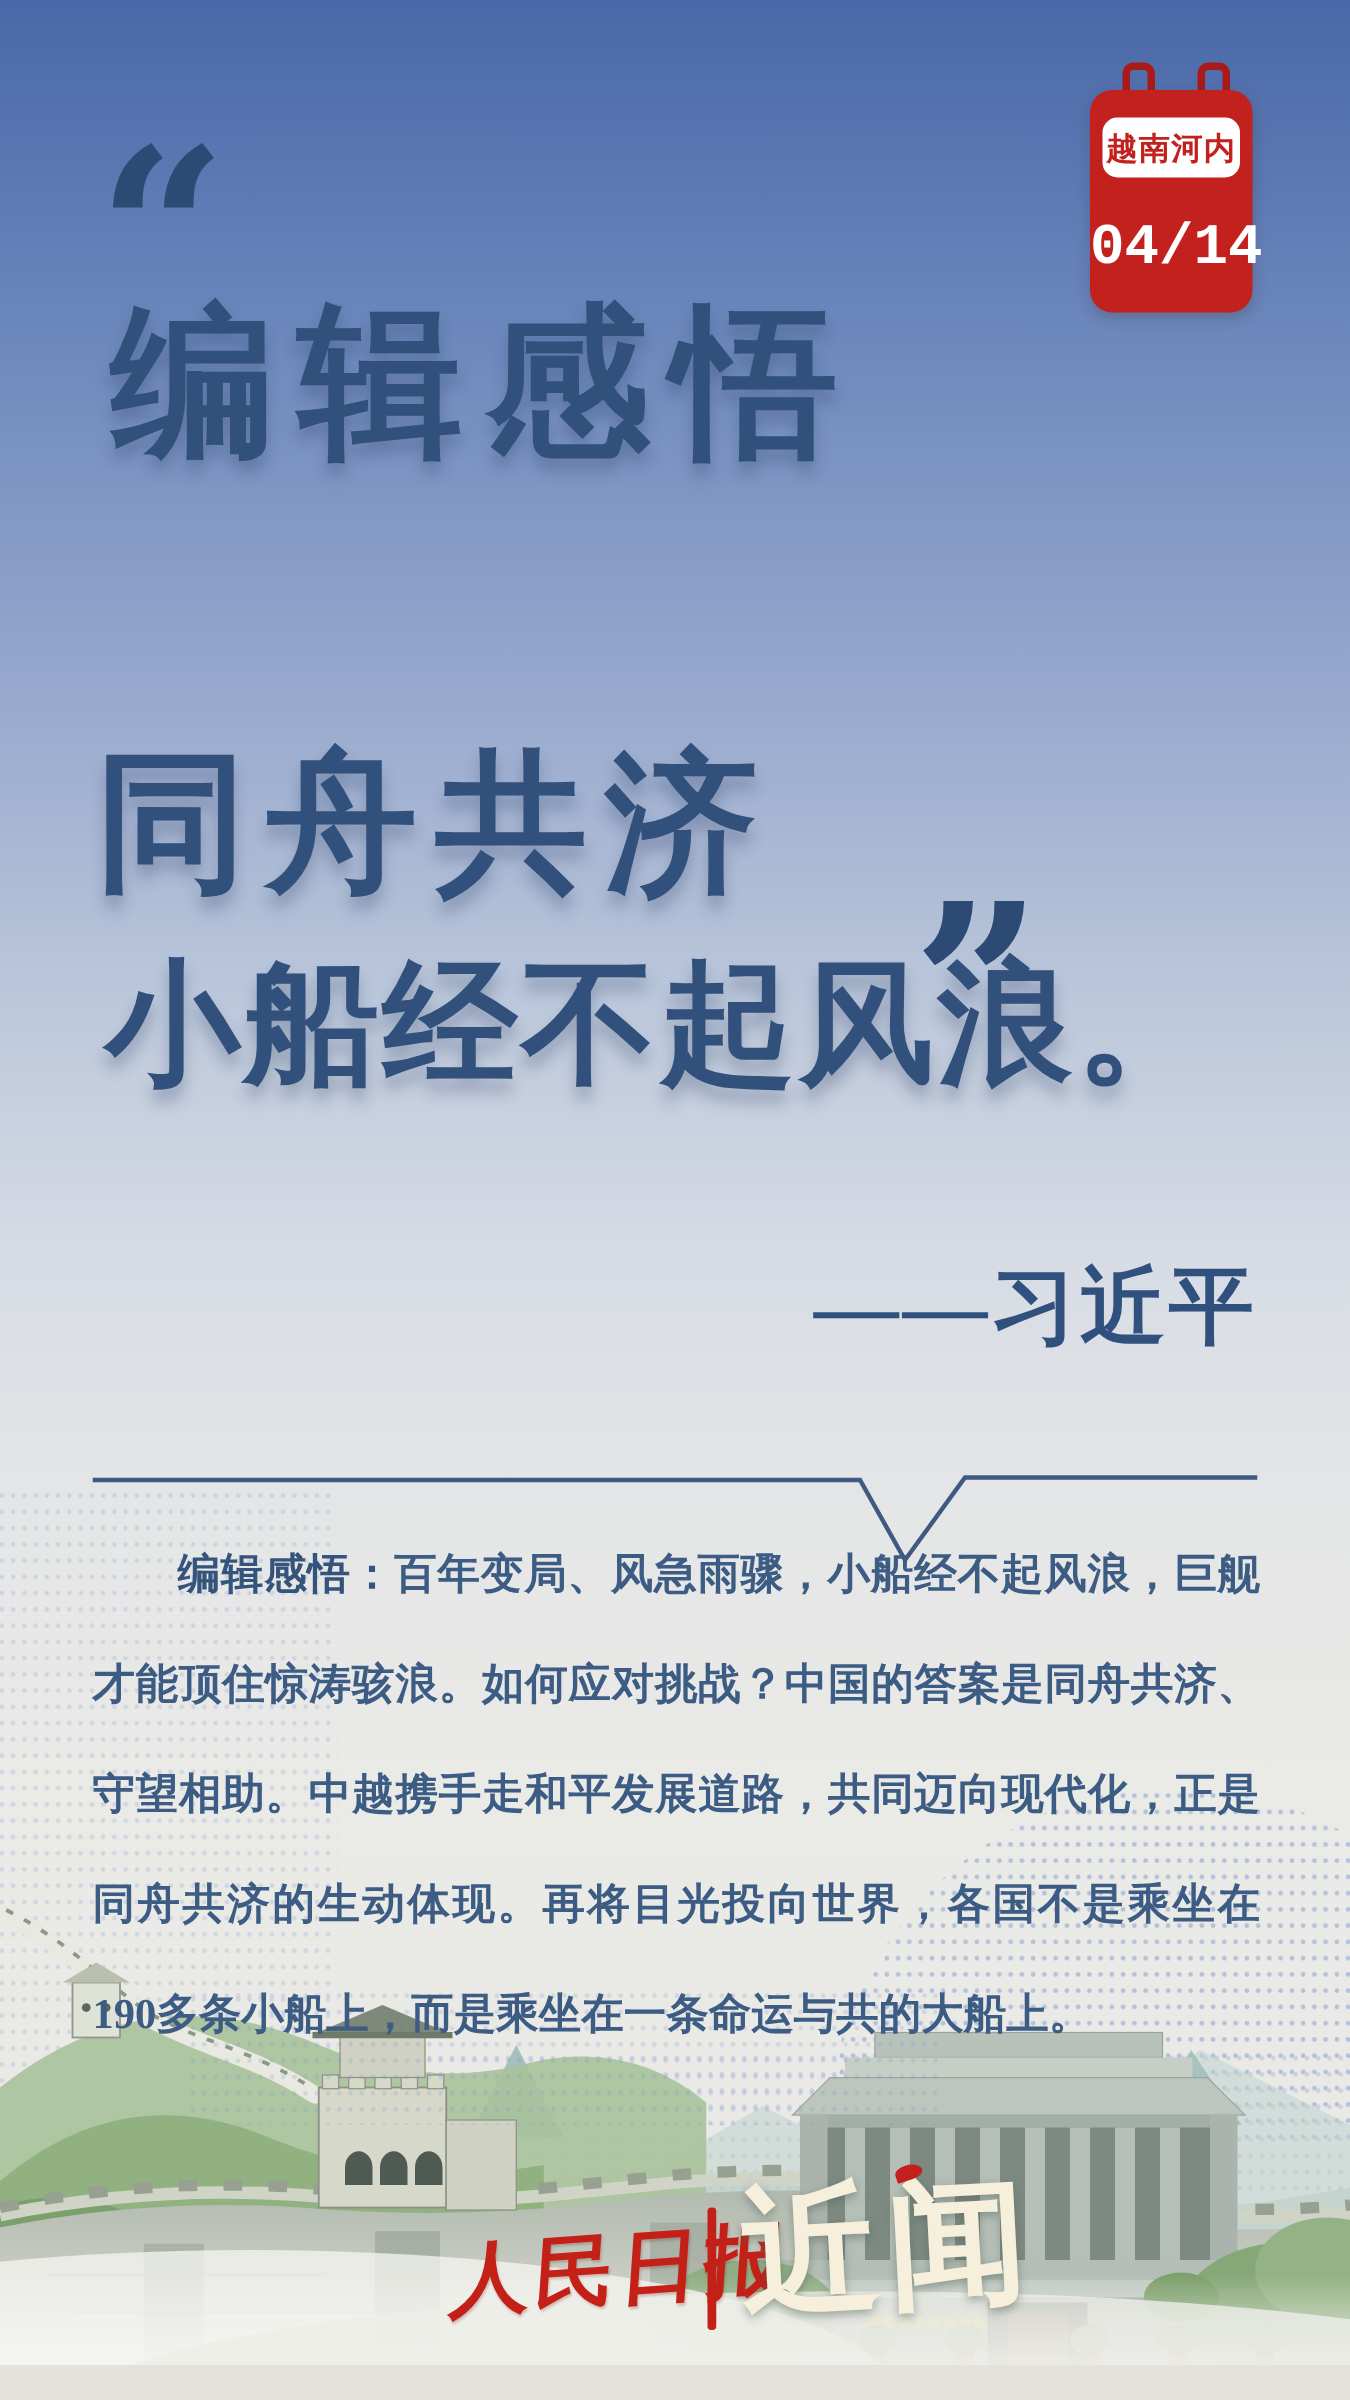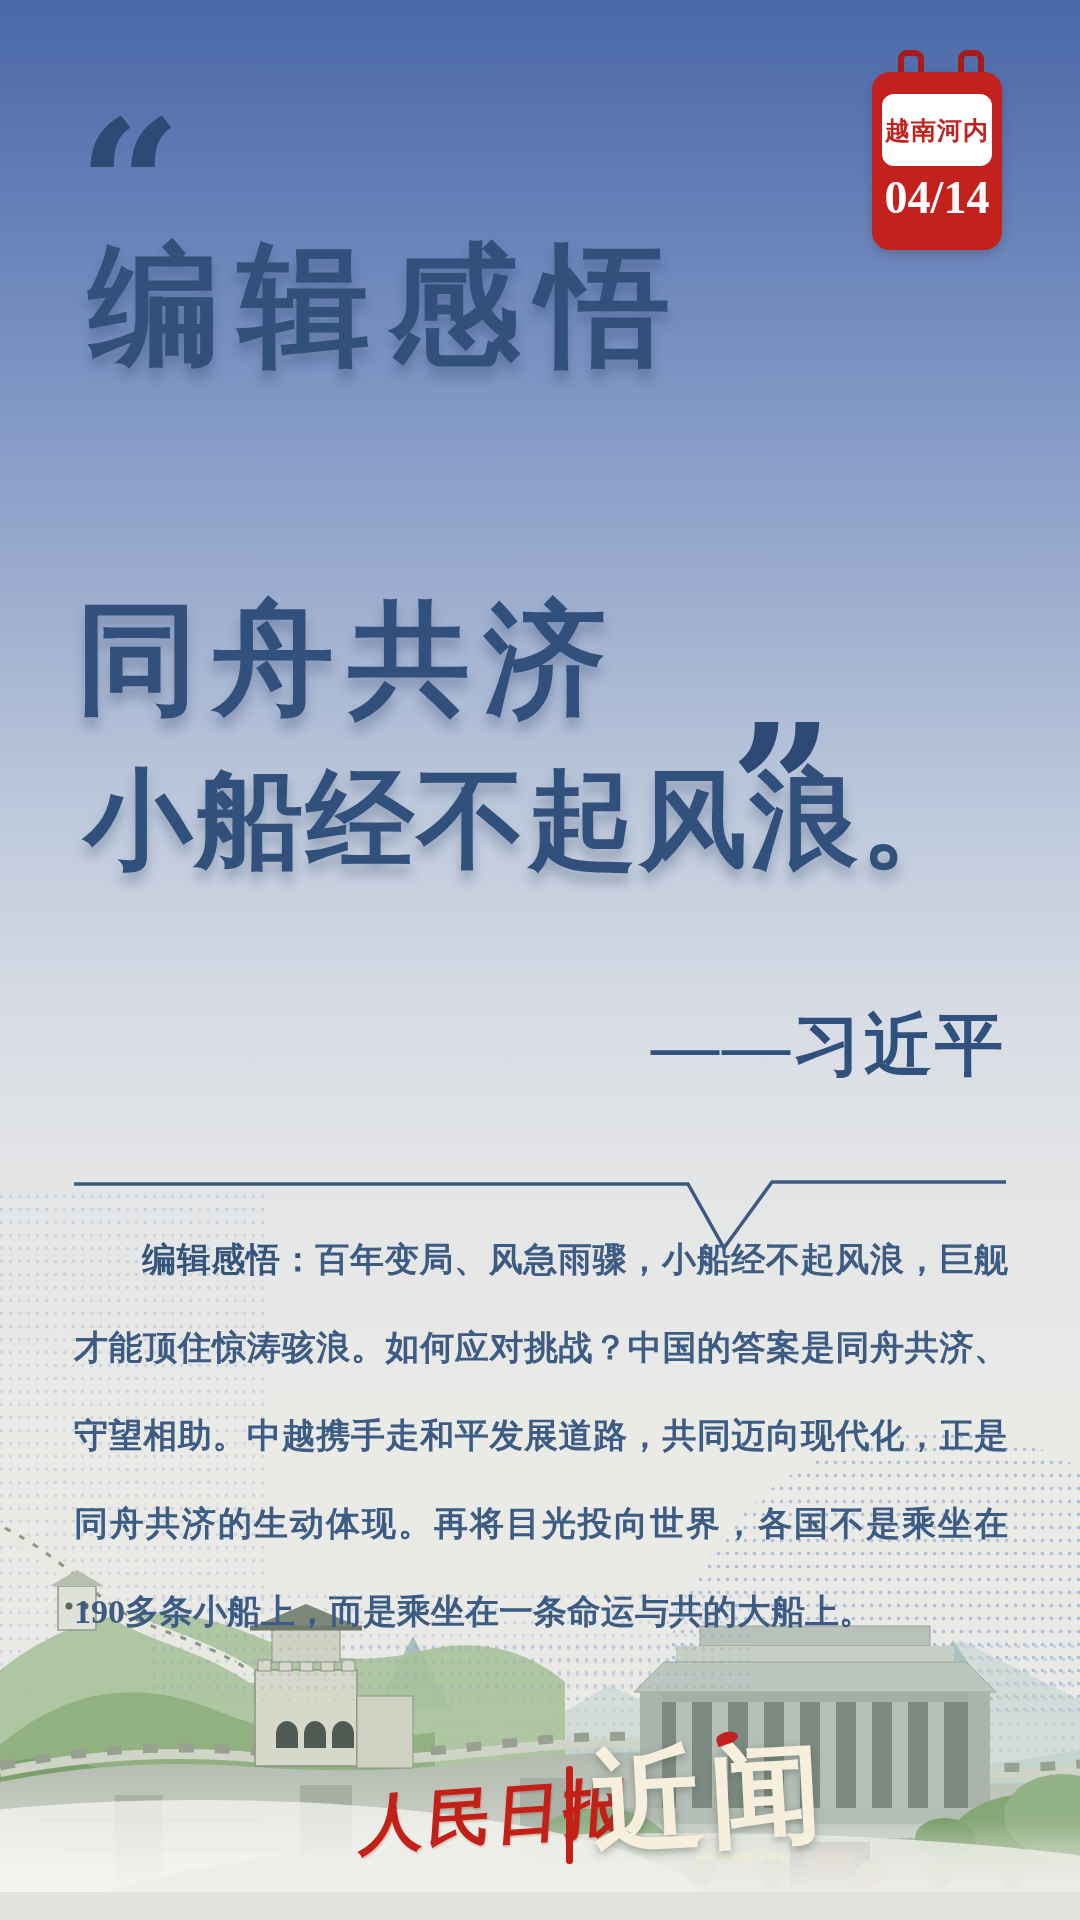--- a/index.html
+++ b/index.html
@@ -16,26 +16,26 @@
     border-radius:50% 50% 0 0 / 100% 100% 0 0;}
   .dots-band-left{left:-30px;top:1190px;width:300px;height:520px;opacity:.4;}
   .dots-band-mid{left:150px;top:1590px;width:600px;height:110px;opacity:.4;z-index:3;}
   .dots-band-low{left:330px;top:1640px;width:750px;height:120px;opacity:.5;z-index:1;}
   
   .badge{position:absolute;left:872px;top:72px;width:130px;height:178px;z-index:4;
     background:#c2211e;border-radius:18px;box-shadow:0 4px 10px rgba(60,40,40,.25);}
   .badge-ring{position:absolute;top:50px;width:14px;height:38px;z-index:4;
     border:6px solid #a81b19;border-radius:9px;background:transparent;}
   .ring-l{left:898px;} .ring-r{left:958px;}
-  .badge-label{position:absolute;left:10px;top:22px;right:10px;height:72px;background:#ffffff;
+  .badge-label{position:absolute;left:10px;top:22px;right:10px;height:48px;background:#ffffff;
     border-radius:12px;display:flex;align-items:center;justify-content:center;
     color:#c2211e;font-weight:bold;font-size:25px;letter-spacing:1px;
     font-family:Liberation Serif, serif;}
   .badge-date{position:absolute;left:0;right:0;bottom:26px;text-align:center;color:#ffffff;
-    font-family:Liberation Serif, serif;font-weight:bold;font-size:46px;}
+    font-family:Liberation Mono, monospace;font-weight:bold;font-size:46px;}
   
   .qtext{position:absolute;z-index:4;color:#31507b;font-weight:bold;line-height:1.05;
     text-shadow:0 10px 12px rgba(35,55,95,.28);white-space:nowrap;}
   .qmark{position:absolute;z-index:4;color:#2c4a74;font-weight:bold;line-height:1;
     font-family:"DejaVu Serif","Liberation Serif",serif;}
   .qmark-open{left:78px;top:96px;font-size:180px;}
   .qmark-close{left:730px;top:700px;font-size:180px;}
   .ql1{left:88px;top:238px;font-size:132px;letter-spacing:18px;}
   .ql2{left:74px;top:448px;font-size:122px;letter-spacing:0;}
   .ql3{left:76px;top:596px;font-size:122px;letter-spacing:14px;}

